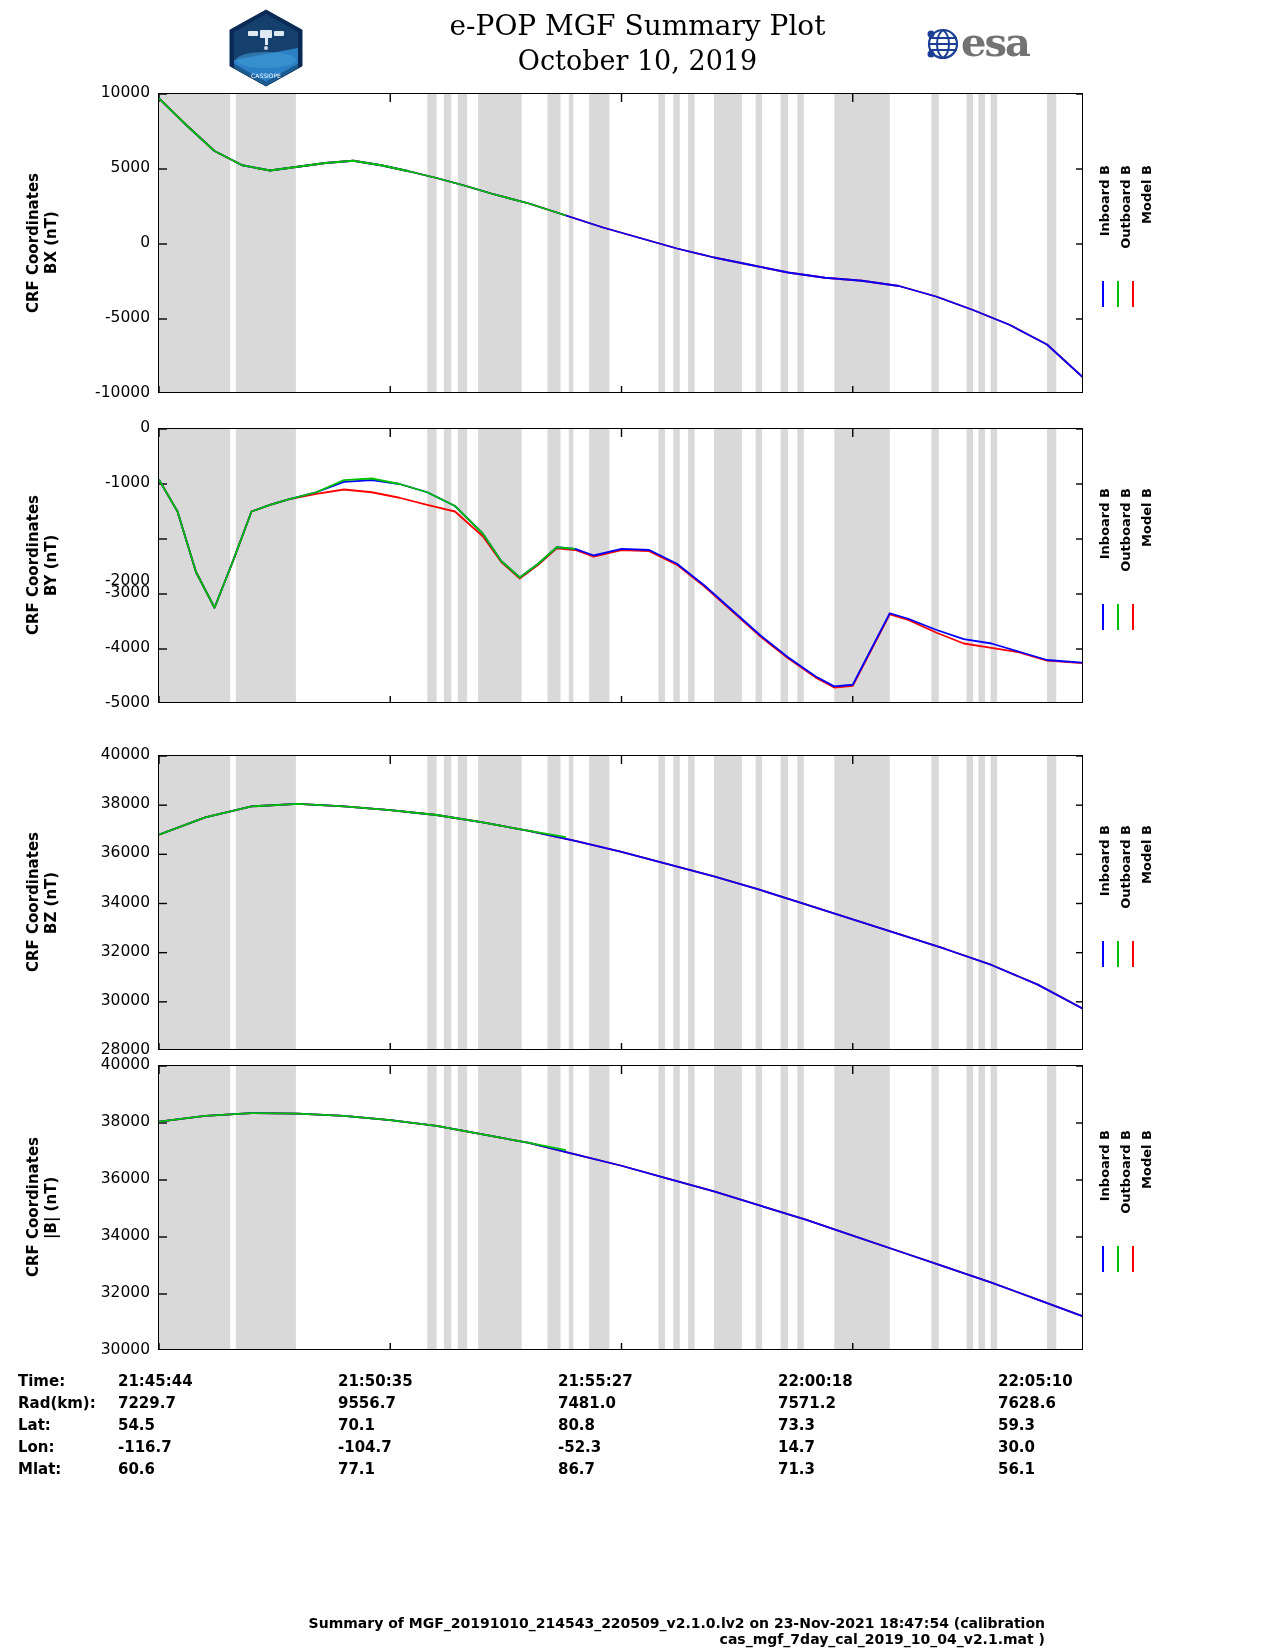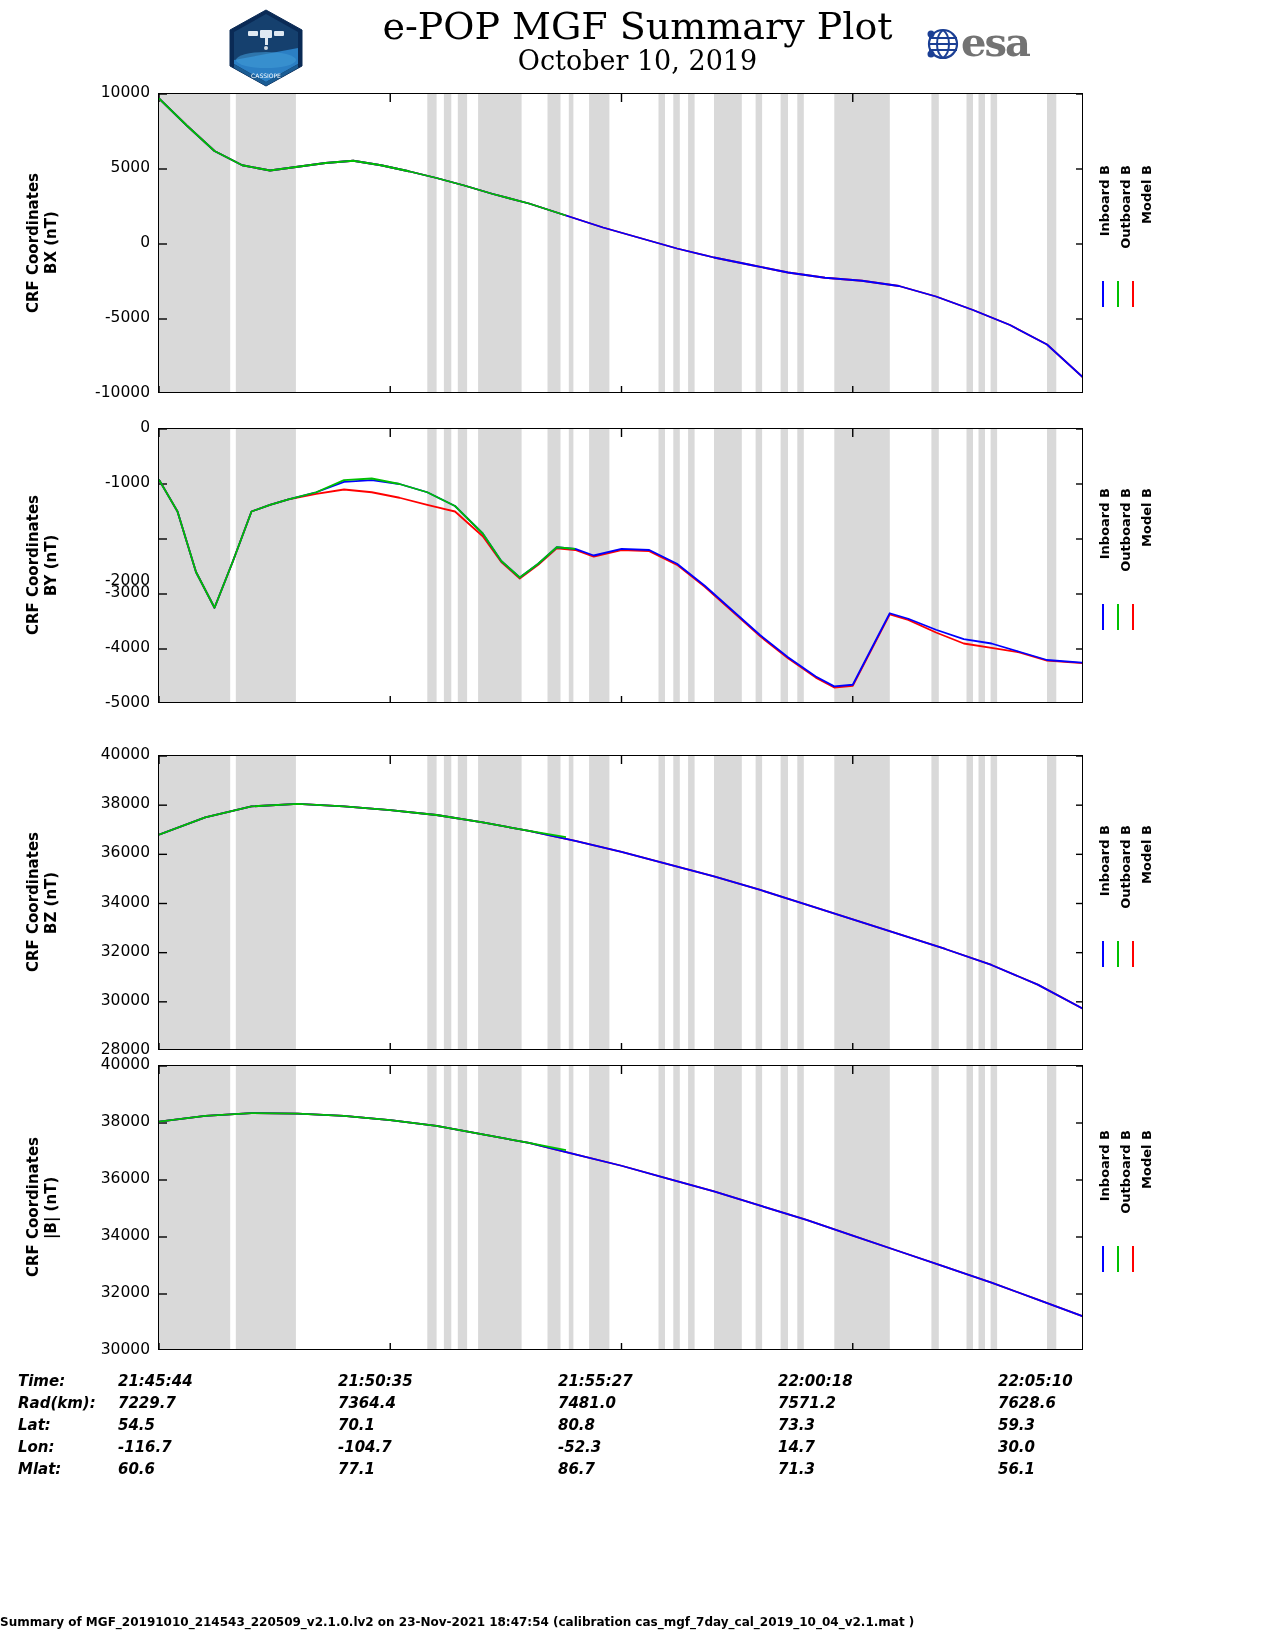--- a/index.html
+++ b/index.html
@@ -8,21 +8,21 @@
     font-family:"DejaVu Sans", sans-serif;
     color:#000;
     position:relative;
     overflow:hidden;
   }
   .title-block{
     position:absolute;left:0;top:8px;width:1275px;text-align:center;
   }
   .title-main{
     font-family:"DejaVu Serif", serif;
-    font-size:38px;line-height:36px;
+    font-size:28px;line-height:36px;
   }
   .title-sub{
     font-family:"DejaVu Serif", serif;
     font-size:27px;line-height:33px;
   }
   
   .cassiope-logo{
     position:absolute;left:222px;top:8px;width:88px;height:80px;
   }
   .esa-logo{
@@ -73,26 +73,26 @@
   .legend-bars{
     position:absolute;display:flex;flex-direction:row;gap:13px;
   }
   .legend-bars span{width:2px;height:26px;display:block;}
   
   .info-table{
     position:absolute;left:18px;top:1370px;width:1240px;
     font-size:15px;font-weight:bold;
   }
   .info-table table{border-collapse:collapse;width:1200px;}
-  .info-table td{padding:2px 0;font-style:italic;}
+  .info-table td{padding:2px 0;}
   .lbl{width:100px;text-align:left;}
   .val{text-align:left;}
   .footer{
-    position:absolute;left:0;top:1615px;width:1045px;text-align:left;
-    font-size:12px;font-weight:bold;
+    position:absolute;left:0;top:1615px;width:1045px;text-align:right;
+    font-size:14px;font-weight:bold;
   }
 </style>
 </head>
 <body>
 
 <div class="title-block">
   <div class="title-main">e-POP MGF Summary Plot</div>
   <div class="title-sub">October 10, 2019</div>
 </div>
 
@@ -430,21 +430,21 @@
           <td class="lbl">Time:</td>
           <td class="val">21:45:44</td>
           <td class="val">21:50:35</td>
           <td class="val">21:55:27</td>
           <td class="val">22:00:18</td>
           <td class="val">22:05:10</td>
         </tr>
         <tr>
           <td class="lbl">Rad(km):</td>
           <td class="val">7229.7</td>
-          <td class="val">7364.4</td>
+          <td class="val">9556.7</td>
           <td class="val">7481.0</td>
           <td class="val">7571.2</td>
           <td class="val">7628.6</td>
         </tr>
         <tr>
           <td class="lbl">Lat:</td>
           <td class="val">54.5</td>
           <td class="val">70.1</td>
           <td class="val">80.8</td>
           <td class="val">73.3</td>

